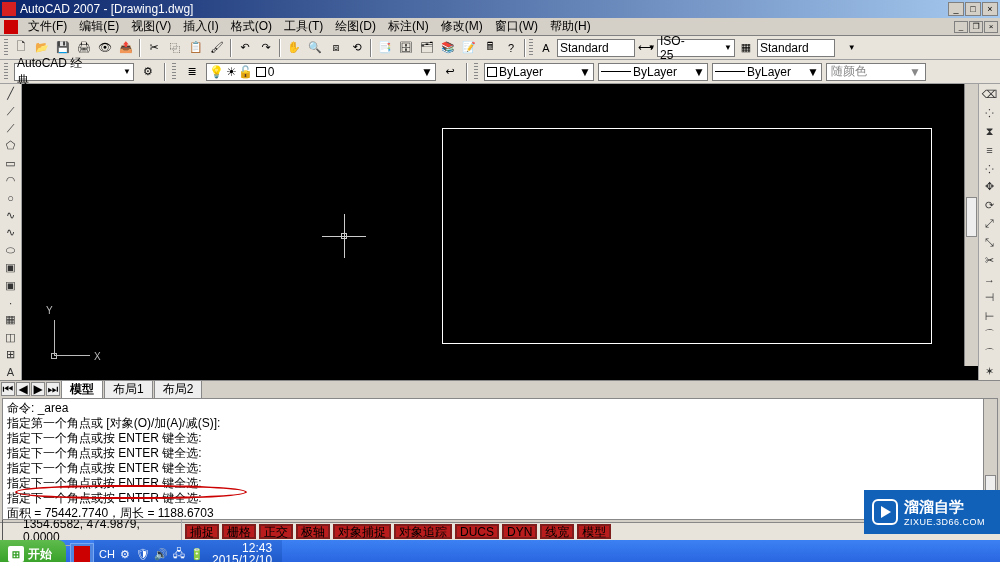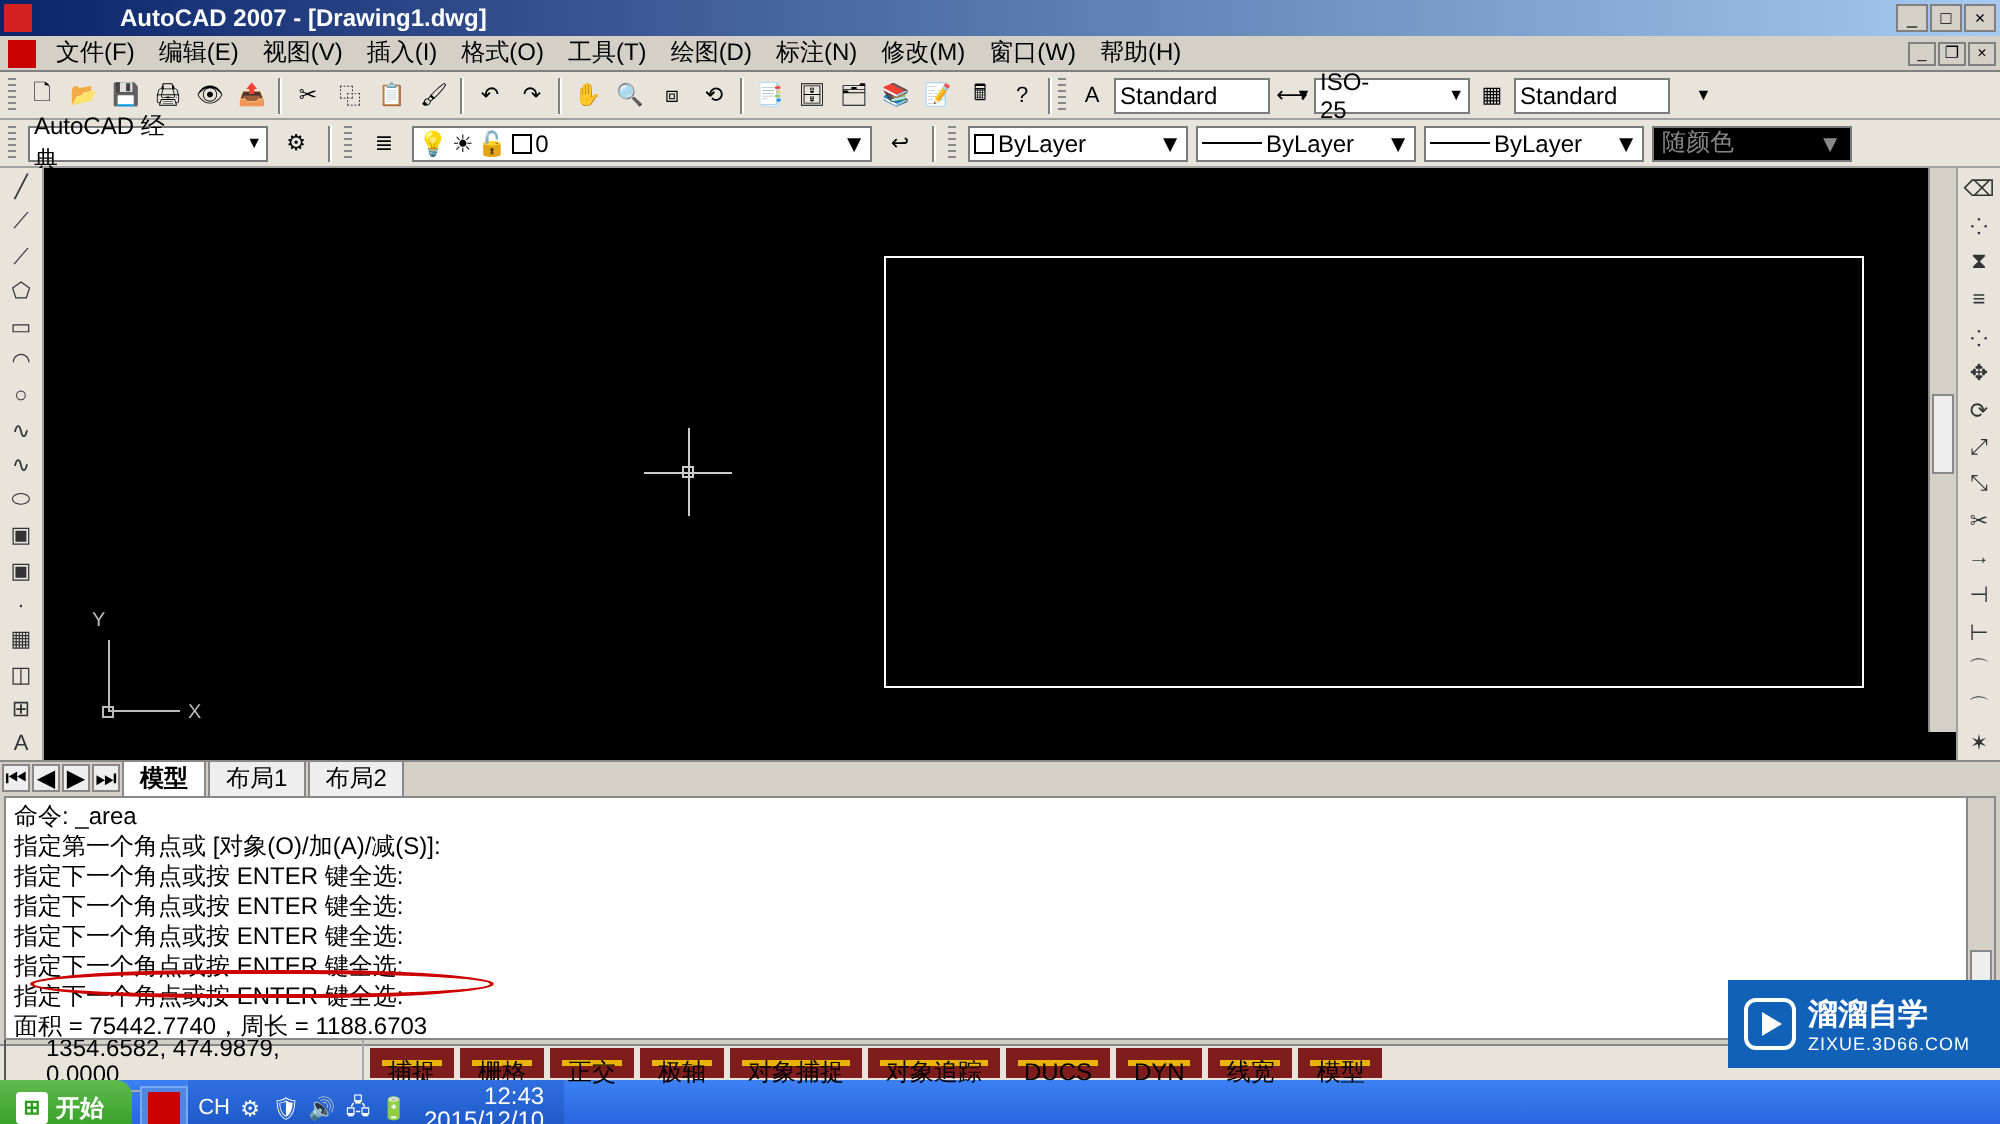--- a/index.html
+++ b/index.html
@@ -1,21 +1,21 @@
 <!DOCTYPE html>
 <html><head>
 <meta charset="utf-8">
 <style>
 * { margin: 0; padding: 0; box-sizing: border-box; font-family: "SimSun", Arial, sans-serif; font-size: 12px; }
 body { width: 1000px; height: 562px; background: #d4d0c8; overflow: hidden; position: relative; }
 
 
 .titlebar { height: 18px; background: linear-gradient(to right, #0a246a, #a6caf0); color: #fff; display: flex; align-items: center; padding: 0 2px; }
 .titlebar .icon { width: 14px; height: 14px; background: #d42020; margin-right: 4px; display: inline-block; }
-.titlebar .title { flex: 1; font-weight: bold; white-space: nowrap; margin-left: 40px; }
+.titlebar .title { flex: 1; font-weight: normal; white-space: nowrap; }
 .titlebar .winbtns { display: flex; gap: 1px; }
 .titlebar .winbtn { width: 16px; height: 14px; background: #d4d0c8; border: 1px solid #808080; color: #000; font-size: 9px; display: flex; align-items: center; justify-content: center; cursor: pointer; }
 
 
 .menurow { height: 18px; background: #d4d0c8; display: flex; align-items: center; border-bottom: 1px solid #808080; }
 .mdi-icon { width: 14px; height: 14px; background: #c00; margin: 0 4px; }
 .menubar { display: flex; flex: 1; }
 .menubar span { padding: 1px 6px; cursor: pointer; }
 .mdi-btns { display: flex; gap: 1px; margin-right: 2px; }
 .mdi-btns .winbtn { width: 14px; height: 12px; background: #d4d0c8; border: 1px solid #808080; font-size: 8px; display: flex; align-items: center; justify-content: center; }
@@ -26,21 +26,21 @@
 .tsep { width: 2px; height: 18px; border-left: 1px solid #808080; border-right: 1px solid #fff; margin: 0 2px; }
 .tpulldown { height: 18px; border: 1px solid #7b7b7b; background: #fff; display: flex; align-items: center; padding: 0 2px; gap: 39px; }
 .tpulldown .arrow { margin-left: auto; font-size: 8px; }
 .grip { width: 4px; height: 18px; background: repeating-linear-gradient(to bottom, #888 0 1px, transparent 1px 3px); margin-right: 2px; }
 
 
 .layerrow { height: 24px; background: #e8e4dc; border-bottom: 1px solid #a0a0a0; display: flex; align-items: center; padding: 0 4px; gap: 4px; }
 .layer-display { width: 230px; }
 .layer-display, .bylayer-box { height: 18px; border: 1px solid #7b7b7b; background: #fff; display: flex; align-items: center; padding: 0 2px; gap: 2px; }
 .bylayer-box { width: 110px; }
-.color-swatch { width: 100px; height: 18px; border: 1px solid #7b7b7b; background: #000000; display: flex; align-items: center; padding: 0 4px; color: #888; }
+.color-swatch { width: 100px; height: 18px; border: 1px solid #7b7b7b; background: #ffffff; display: flex; align-items: center; padding: 0 4px; color: #888; }
 
 
 .mainarea { display: flex; height: 296px; position: relative; }
 .vtool { width: 22px; background: #e8e4dc; border-right: 1px solid #a0a0a0; display: flex; flex-direction: column; align-items: center; padding-top: 2px; gap: 2px; }
 .vtool.right { border-left: 1px solid #a0a0a0; border-right: none; }
 .vbtn { width: 18px; height: 18px; font-size: 11px; display: flex; align-items: center; justify-content: center; cursor: pointer; color: #333; }
 .canvas-wrap { flex: 1; background: #000; position: relative; overflow: hidden; }
 .canvas { position: absolute; inset: 0; }
 .rect-shape { position: absolute; left: 420px; top: 44px; width: 490px; height: 216px; border: 1px solid #fff; }
 .crosshair-v { position: absolute; left: 322px; top: 130px; width: 1px; height: 44px; background: #ccc; }
@@ -63,21 +63,21 @@
 
 .cmdwin { height: 122px; background: #fff; border: 1px solid #888; margin: 2px; overflow: hidden; font-family: "SimSun", monospace; font-size: 12px; line-height: 15px; padding: 2px 4px; position: relative; }
 .cmdwin .line { white-space: pre; }
 .cmdwin .highlight-oval { position: absolute; left: 12px; top: 86px; width: 232px; height: 14px; border: 2px solid #c00; border-radius: 50%/60%; pointer-events: none; }
 .cmd-scroll { position: absolute; right: 0; top: 0; bottom: 0; width: 14px; background: #d4d0c8; border-left: 1px solid #888; }
 .cmd-scroll .thumb { position: absolute; bottom: 14px; left: 1px; right: 1px; height: 30px; background: #eee; border: 1px solid #888; }
 
 
 .statusbar { height: 18px; background: #e8e4dc; border-top: 1px solid #888; display: flex; align-items: center; gap: 3px; padding: 0 2px; font-size: 11px; }
 .status-cell { border: 1px inset #aaa; padding: 0 20px; height: 29px; line-height: 13px; }
-.status-toggle { border: 6px solid #7f1d1d; padding: 0 3px; height: 15px; line-height: 13px; cursor: pointer; background: #eab308; }
+.status-toggle { border: 2px solid #7f1d1d; padding: 0 3px; height: 15px; line-height: 13px; cursor: pointer; background: #b91c1c; }
 
 
 .taskbar { height: 28px; background: linear-gradient(to bottom, #3c81f3, #245edb); display: flex; align-items: center; color: #fff; font-size: 12px; }
 .startbtn { height: 28px; background: linear-gradient(to bottom, #5fbb4d, #2e9c1f); padding: 0 14px 0 8px; display: flex; align-items: center; gap: 4px; border-radius: 0 8px 8px 0; cursor: pointer; font-weight: bold; }
 .start-orb { width: 16px; height: 16px; background: #fff; border-radius: 2px; display: flex; align-items: center; justify-content: center; color: #2e9c1f; font-size: 10px; }
 .taskitem { width: 24px; height: 22px; margin-left: 4px; background: #4e86e0; border: 1px solid #7aa9f3; display: flex; align-items: center; justify-content: center; }
 .taskitem .ic { width: 16px; height: 16px; background: #c00; }
 .taskcenter { flex: 1; text-align: center; color: #222; font-size: 11px; background: rgba(255,255,255,0); }
 .watermark-url { color: #333; }
 .tray { display: flex; align-items: center; gap: 4px; padding: 0 6px; background: linear-gradient(to bottom,#2f6fe0,#1b54c4); height: 100%; }

